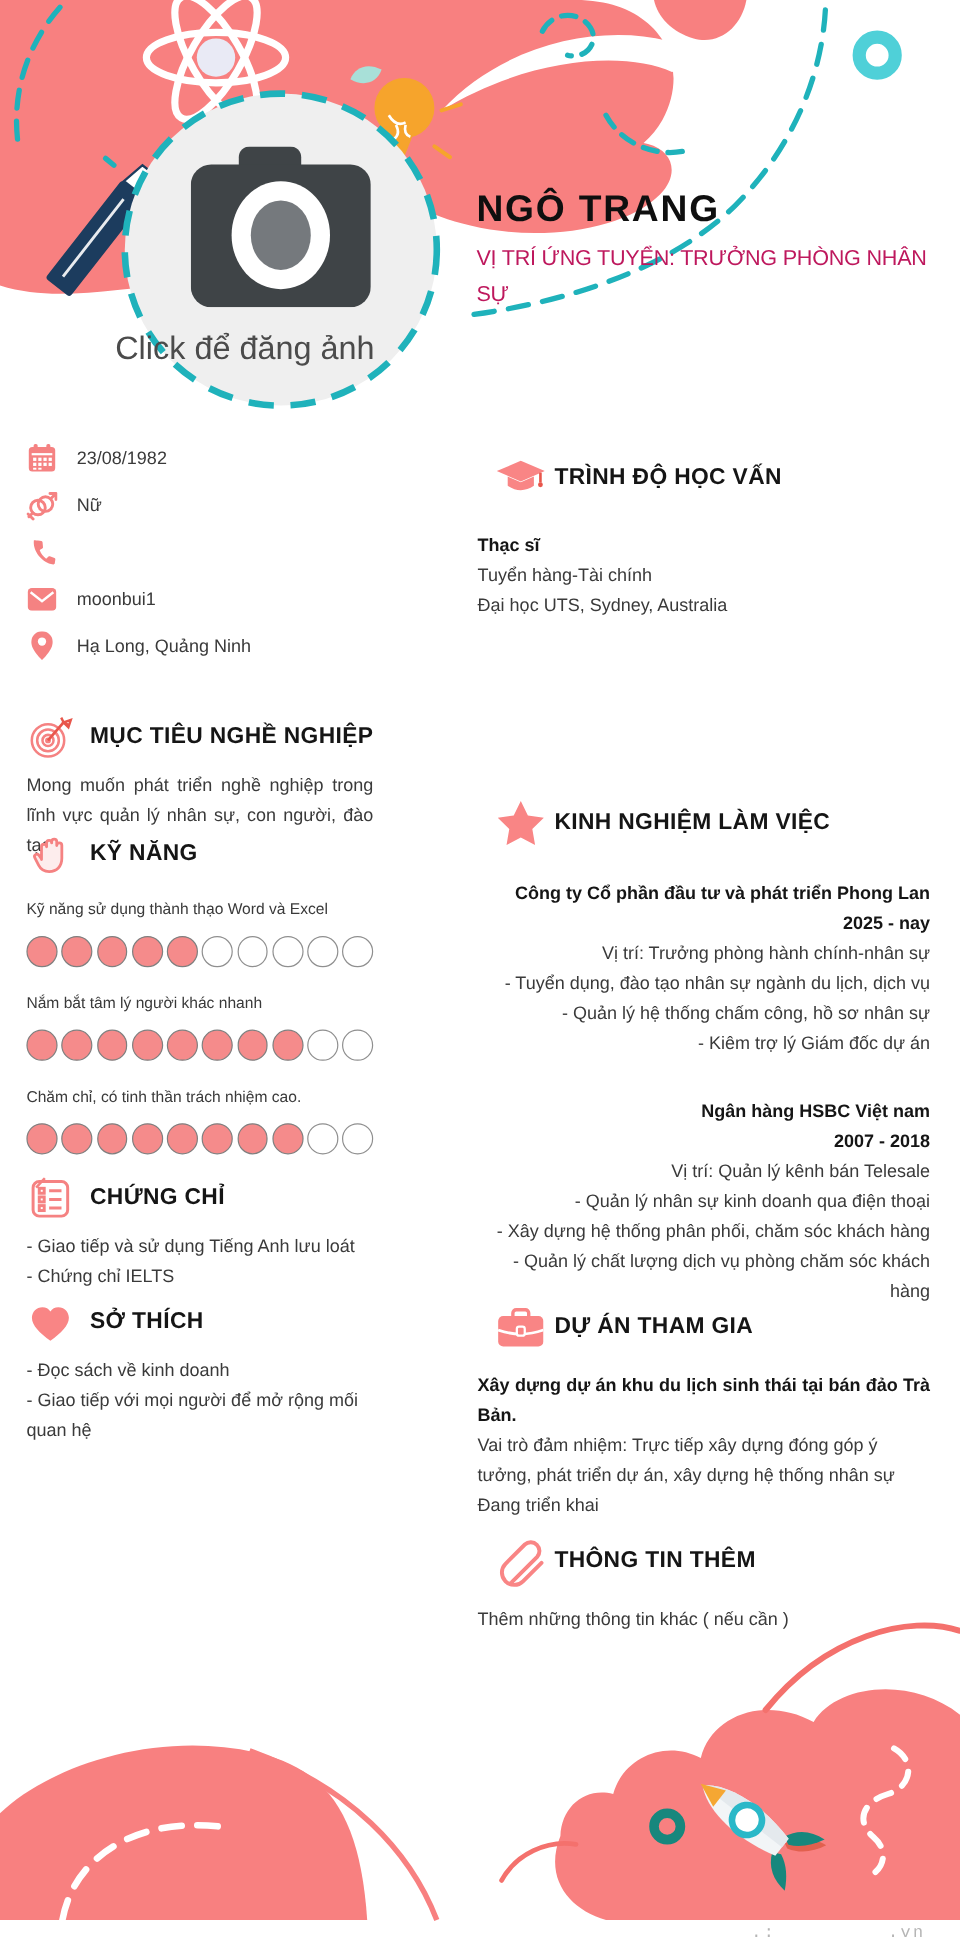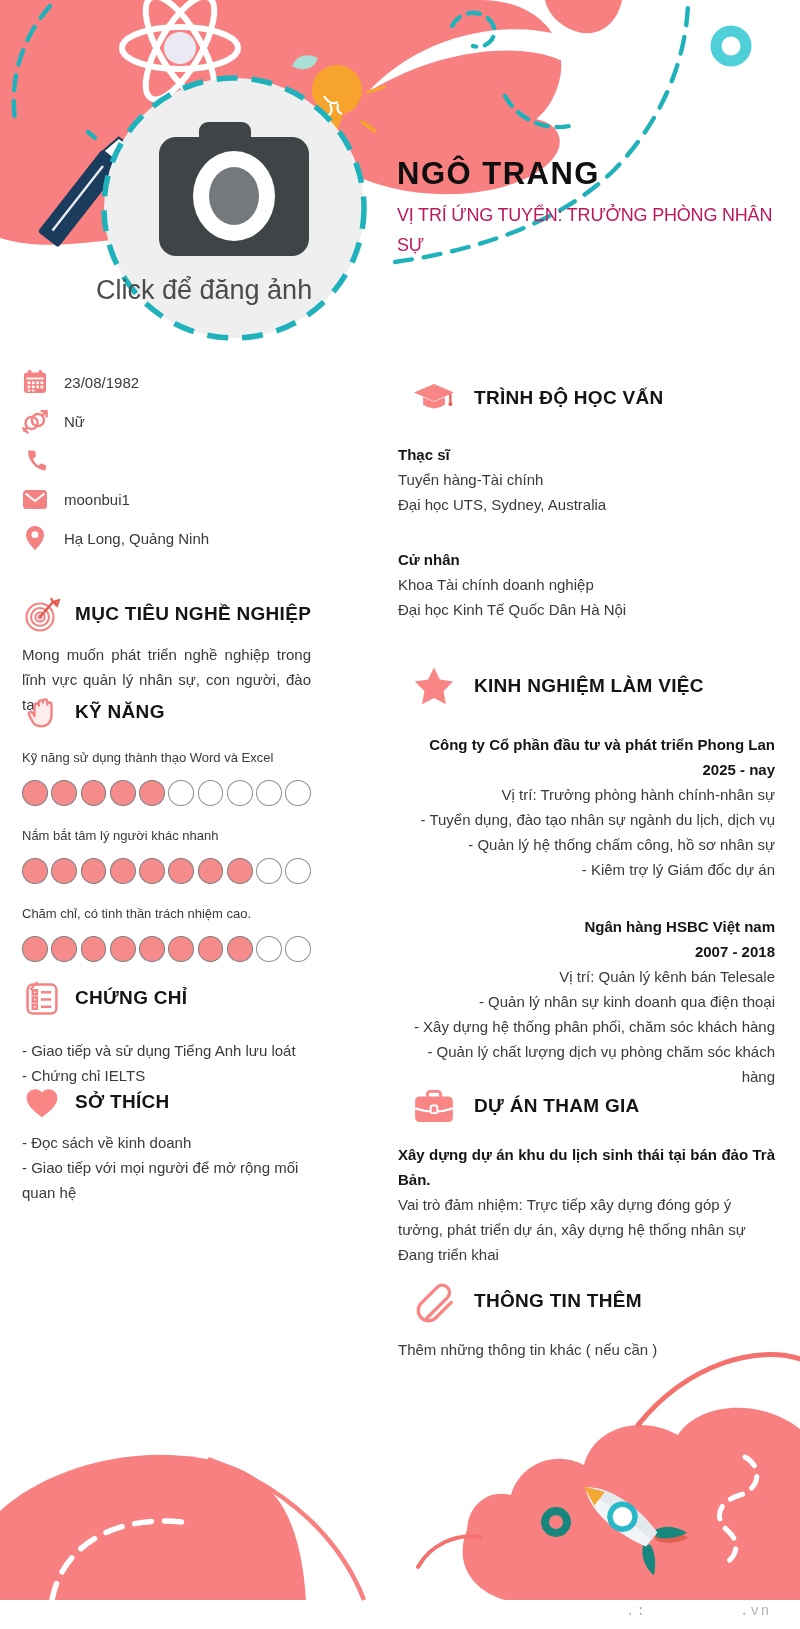--- a/index.html
+++ b/index.html
@@ -15,21 +15,21 @@
   #name{position:absolute;left:397px;top:156px;z-index:3;font-size:31px;font-weight:700;
         letter-spacing:1.5px;color:#0f0f0f;}
   #position{position:absolute;left:397px;top:200px;width:382px;z-index:3;font-size:18px;
             line-height:30px;color:#be185d;letter-spacing:-0.2px;}
   
   .lsec{position:absolute;left:22px;width:289px;}
   .rsec{position:absolute;left:398px;width:377px;}
   .heading{display:flex;align-items:center;height:40px;}
   .heading .h-icon{width:40px;height:40px;flex:none;display:flex;align-items:center;justify-content:center;}
   .lsec .heading{gap:13px;}
-  .rsec .heading{padding-left:16px;gap:20px;}
+  .rsec .heading{padding-left:16px;gap:8px;}
   .h-text{font-weight:700;font-size:19px;color:#151515;letter-spacing:.3px;white-space:nowrap;}
   .t{font-size:15px;color:#3a3a3a;line-height:25px;}
   .bold{font-weight:700;color:#151515;}
   .justify{text-align:justify;}
   
   .info-row{display:flex;align-items:center;height:24px;margin-bottom:15px;}
   .info-icon{width:26px;margin-right:16px;flex:none;display:flex;justify-content:center;align-items:center;}
   .info-val{font-size:15px;color:#3a3a3a;}
   
   .skill-label{font-size:13px;color:#3a3a3a;line-height:20px;margin-top:16px;}
@@ -248,21 +248,21 @@
           <rect x="2.5" y="3.5" width="28" height="28" rx="5"></rect>
           <rect x="7.5" y="9" width="4" height="4"></rect>
           <rect x="7.5" y="16" width="4" height="4"></rect>
           <rect x="7.5" y="23" width="4" height="4"></rect>
           <path d="M15.5,11 h10 M15.5,18 h10 M15.5,25 h10"></path>
           <path d="M5,8.5 L12,0.8" stroke-width="2"></path>
         </svg>
     </span>
     <span class="h-text">CHỨNG CHỈ</span>
   </div>
-  <div class="t" style="margin-top:20px;">- Giao tiếp và sử dụng Tiếng Anh lưu loát</div>
+  <div class="t" style="margin-top:8px;">- Giao tiếp và sử dụng Tiếng Anh lưu loát</div>
   <div class="t">- Chứng chỉ IELTS</div>
 </div>
 
 <div class="lsec" style="top:1082px;">
   <div class="heading">
     <span class="h-icon">
       <svg width="36" height="33" viewBox="0 0 32 30" fill="#F98585">
           <path d="M16,28.5 C8,22.5 2,17 2,11 C2,6.5 5.5,3 10,3 c2.5,0 4.8,1.2 6,3.2 C17.2,4.2 19.5,3 22,3 c4.5,0 8,3.5 8,8 c0,6 -6,11.5 -14,17.5 z"></path>
         </svg>
     </span>
@@ -282,25 +282,20 @@
           <circle cx="40" cy="23" r="2.2" fill="#E8564B"></circle>
         </svg>
     </span>
     <span class="h-text">TRÌNH ĐỘ HỌC VẤN</span>
   </div>
   <div style="margin-top:24px;">
     <div class="edu-entry">
       <div class="t bold">Thạc sĩ</div>
       <div class="t">Tuyển hàng-Tài chính</div>
       <div class="t">Đại học UTS, Sydney, Australia</div>
-    </div>
-    <div class="edu-entry">
-      <div class="t bold">Cử nhân</div>
-      <div class="t">Khoa Tài chính doanh nghiệp</div>
-      <div class="t">Đại học Kinh Tế Quốc Dân Hà Nội</div>
     </div>
   </div>
 </div>
 
 <div class="rsec" style="top:666px;text-align:right;">
   <div class="heading">
     <span class="h-icon">
       <svg width="40" height="38" viewBox="0 0 40 38" fill="#F98585">
           <path d="M20,0.5 L25.9,12.6 L39.2,14.5 L29.6,23.9 L31.9,37.2 L20,30.9 L8.1,37.2 L10.4,23.9 L0.8,14.5 L14.1,12.6 Z"></path>
         </svg>

